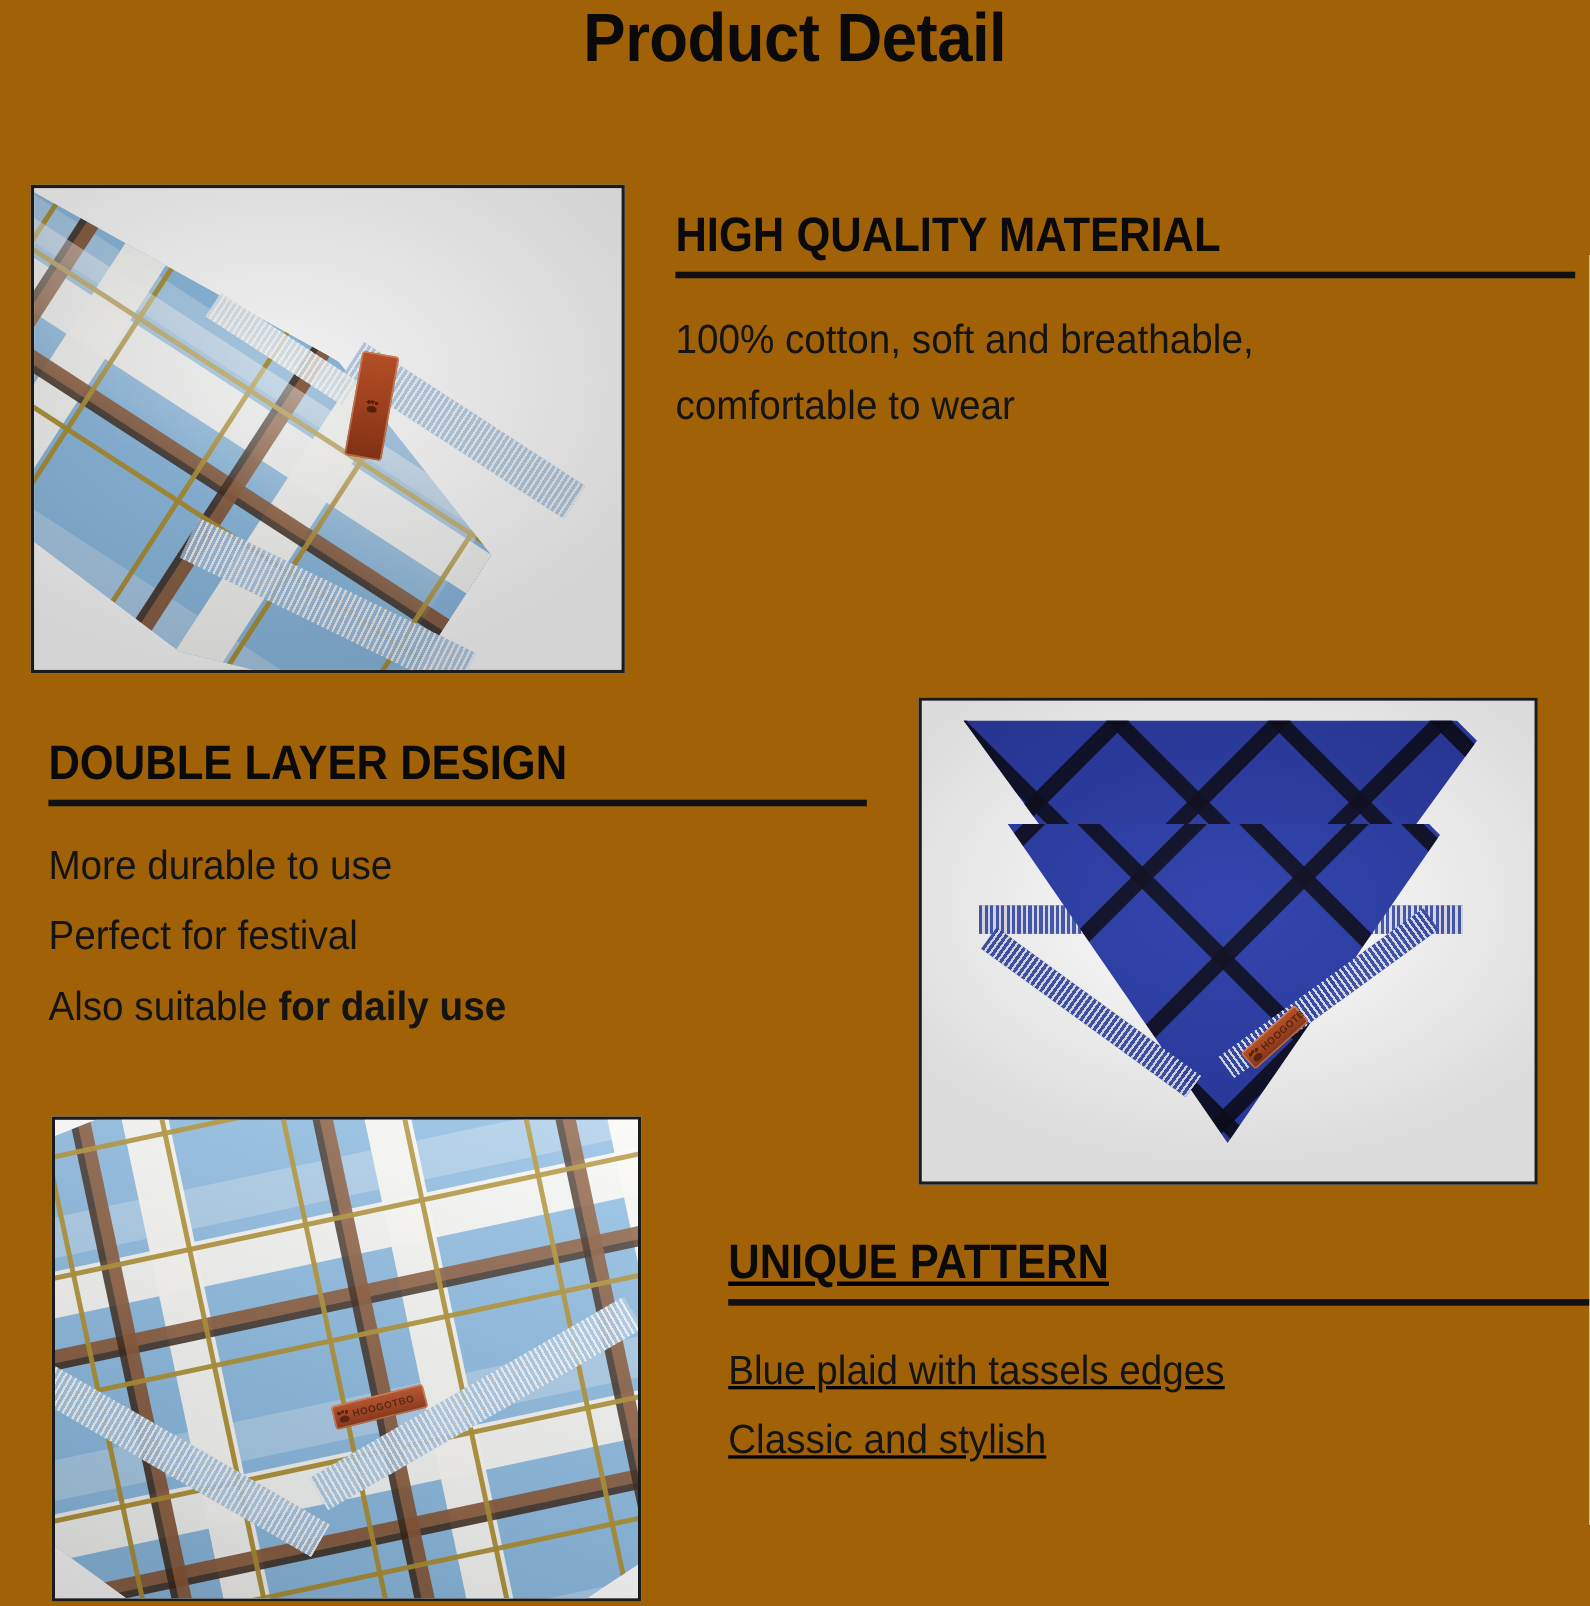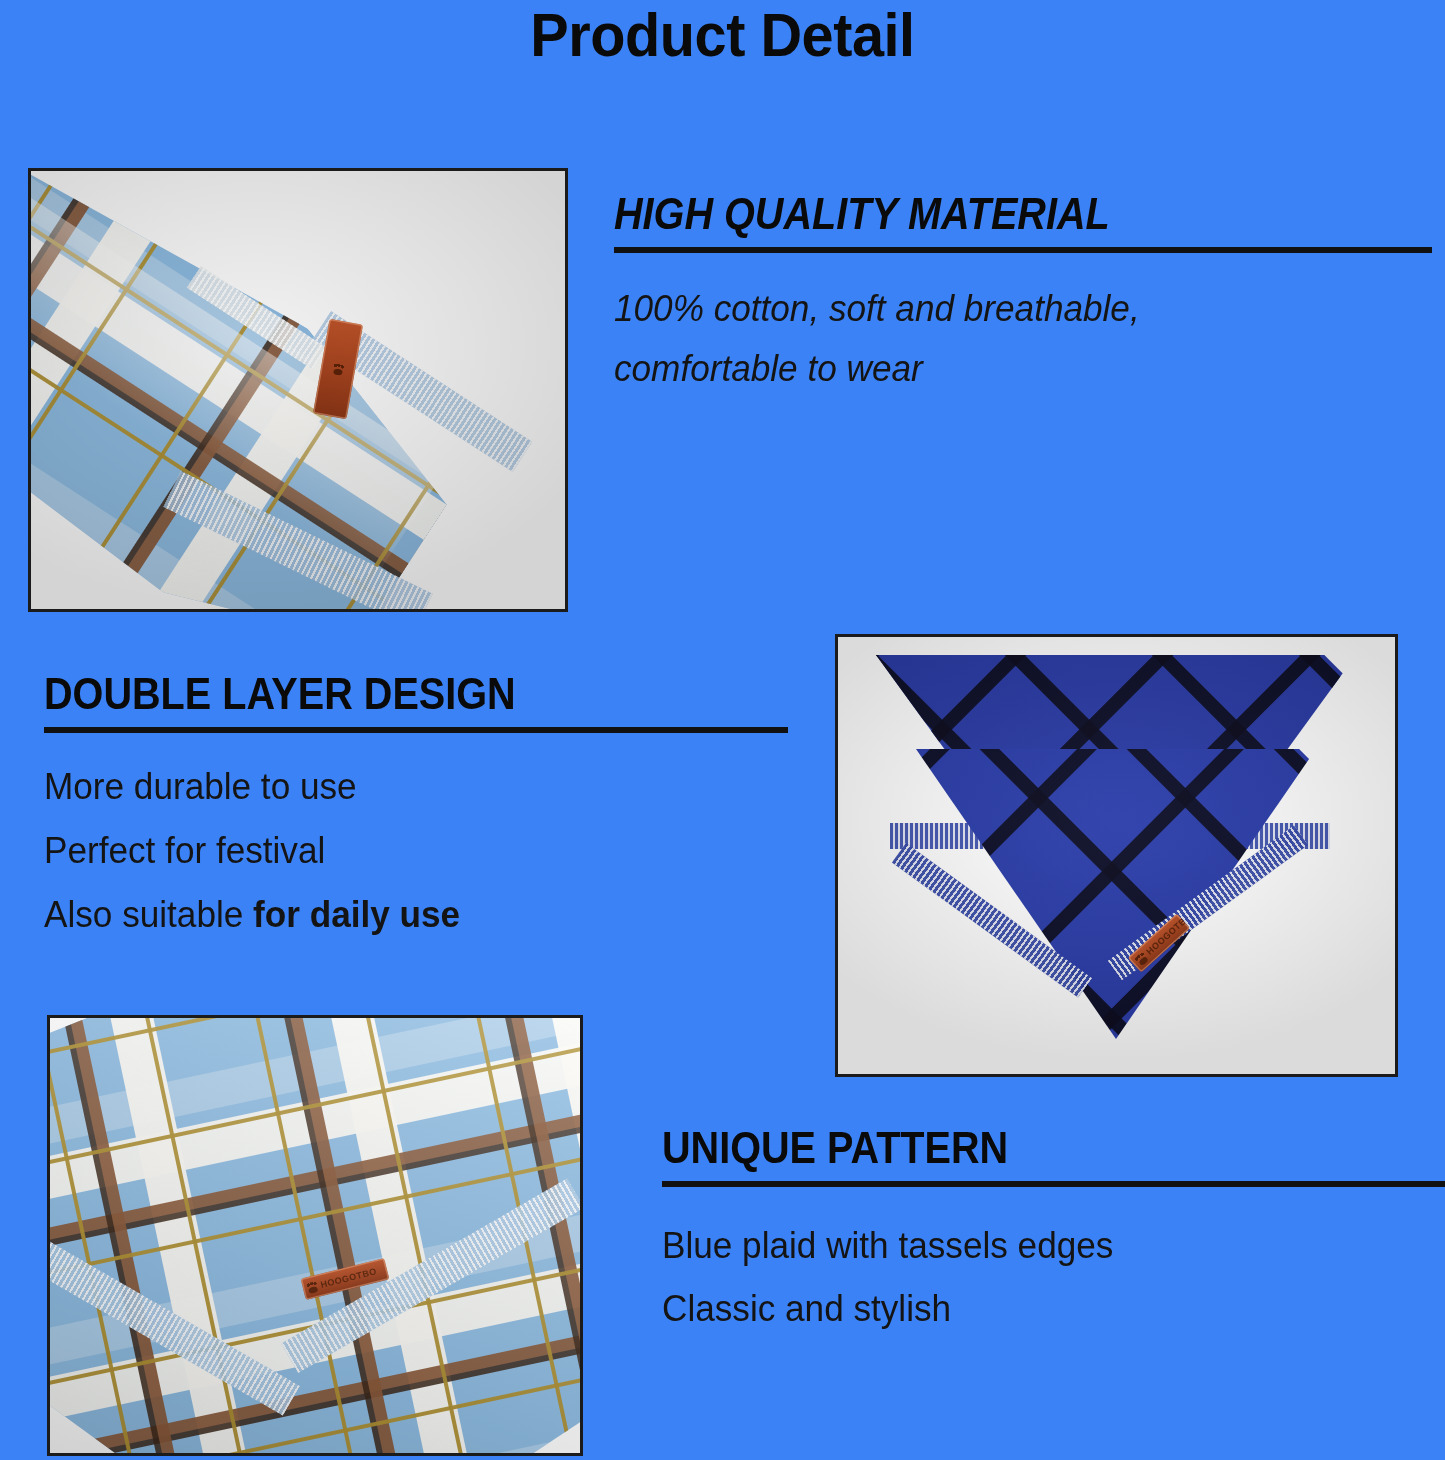--- a/index.html
+++ b/index.html
@@ -8,21 +8,21 @@
     background: #ffffff;
   }
   body {
     font-family: "Liberation Sans", sans-serif;
     -webkit-font-smoothing: antialiased;
   }
   #page {
     position: relative;
     width: 1445px;
     height: 1460px;
-    background: #3b82f6;
+    background: #a16207;
     overflow: hidden;
   }
 
   
   .page-title {
     position: absolute;
     left: 0;
     top: 2px;
     width: 1445px;
     text-align: center;
@@ -57,28 +57,28 @@
     font-size: 37px;
     color: #141414;
     line-height: 1.62;
     transform: scaleX(0.95);
     transform-origin: left top;
   }
   .sec-body .line { white-space: nowrap; }
   .sec-body .strong { font-weight: bold; }
 
   
-  #block-material { left: 614px; top: 192px; width: 820px; font-style: italic; }
+  #block-material { left: 614px; top: 192px; width: 820px; }
   #block-material .sec-rule { width: 818px; }
 
   #block-double { left: 2px; top: 672px; width: 745px; margin-left: 42px; }
   #block-double .sec-rule { width: 744px; }
   #block-double .sec-body { margin-top: 22px; line-height: 1.73; }
 
-  #block-pattern { left: 662px; top: 1126px; width: 783px; }
+  #block-pattern { left: 662px; top: 1126px; width: 783px; text-decoration: underline; }
   #block-pattern .sec-rule { width: 783px; }
   #block-pattern .sec-body { margin-top: 28px; line-height: 1.70; }
 
   
   .photo-frame {
     position: absolute;
     border: 3px solid #1b1b1b;
     background: #ffffff;
     overflow: hidden;
     box-sizing: border-box;

